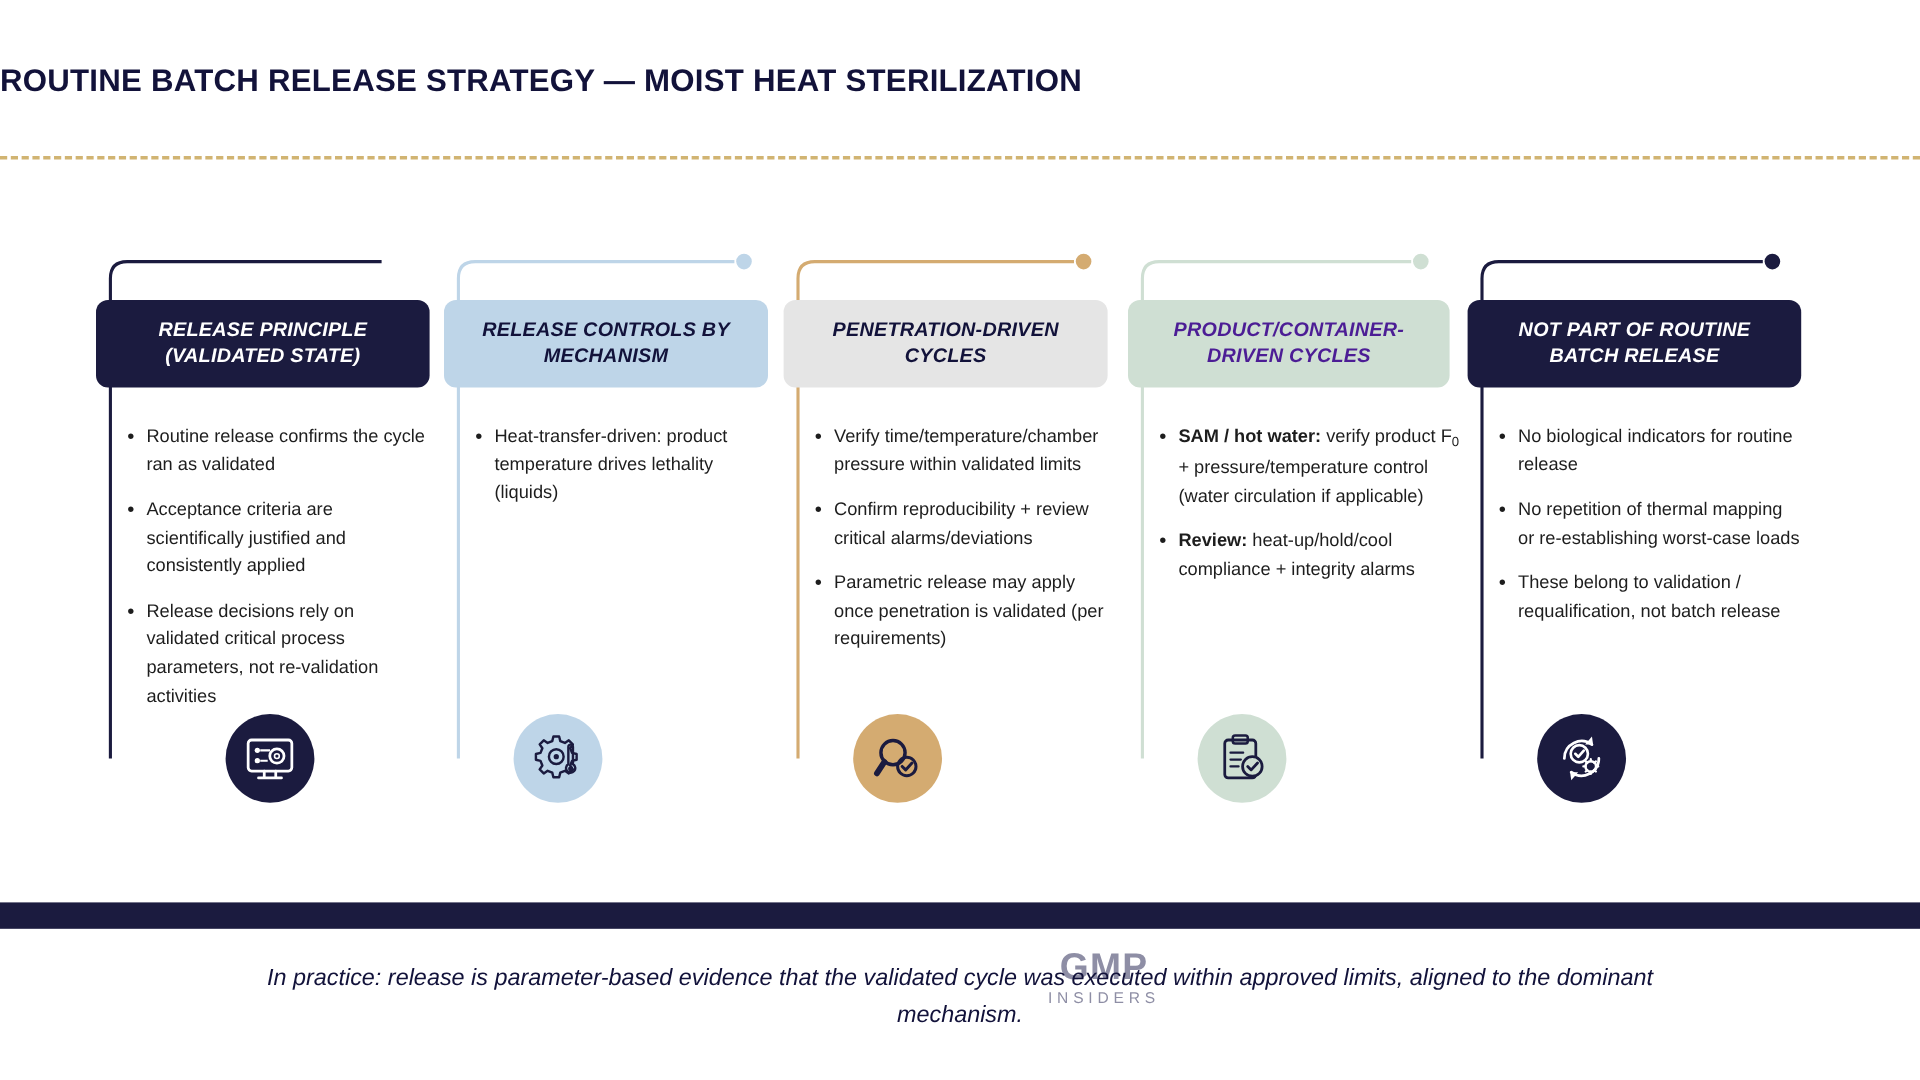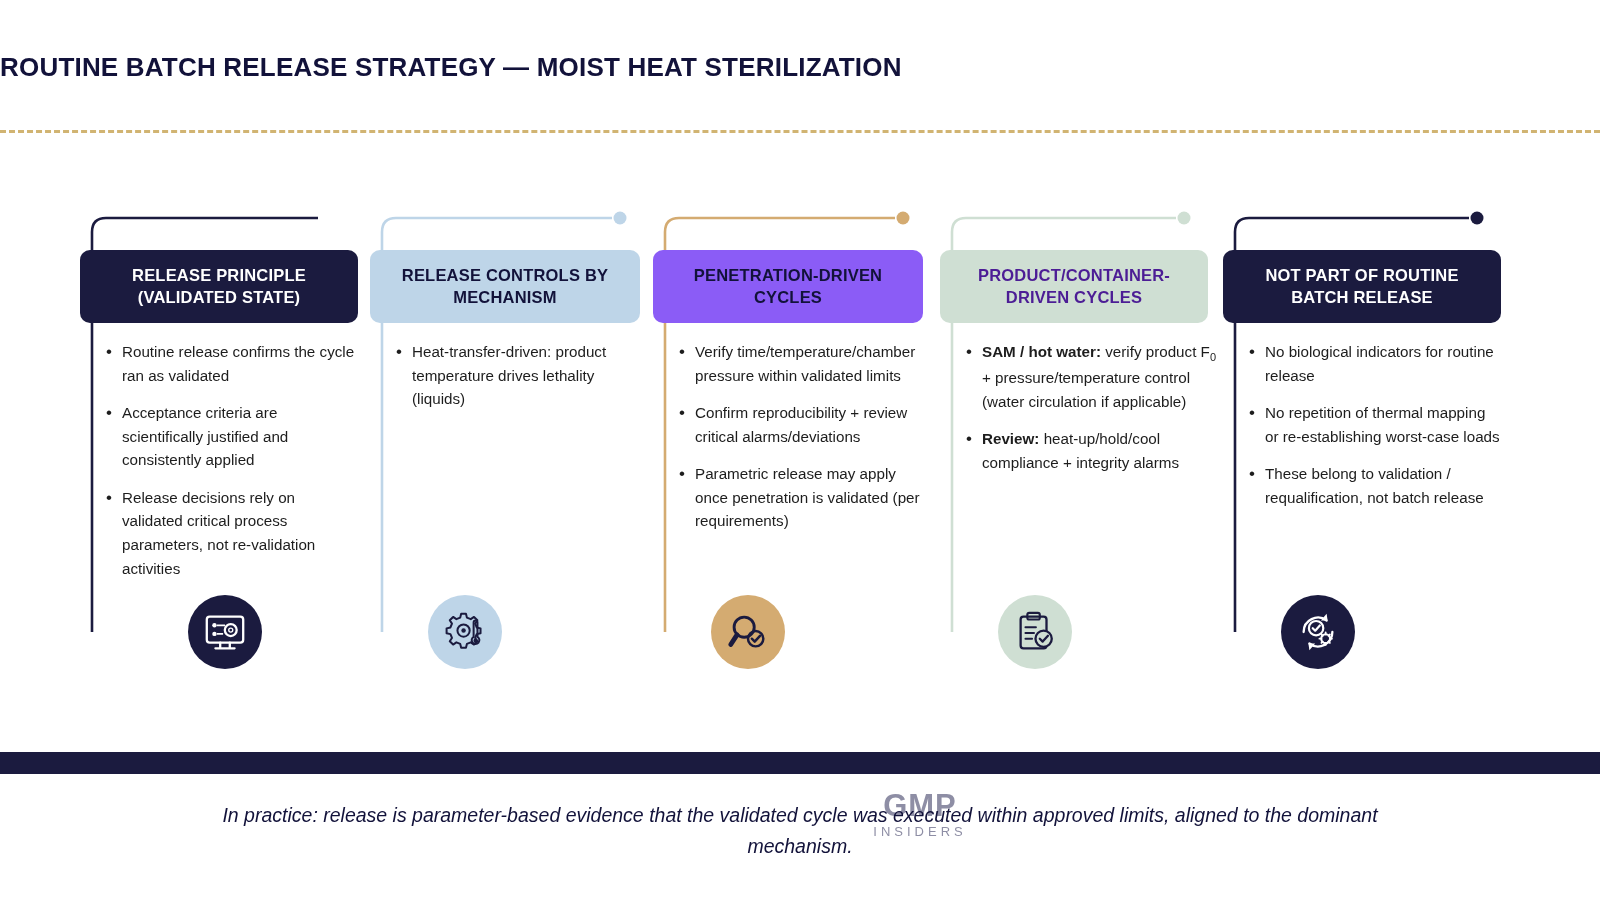--- a/index.html
+++ b/index.html
@@ -58,45 +58,47 @@
     position: absolute;
     top: 50px;
     border-radius: 10px;
     padding: 14px 14px;
     box-sizing: border-box;
     text-align: center;
     font-weight: bold;
     font-size: 16.5px;
     line-height: 1.35;
     letter-spacing: 0.2px;
+    font-style: italic;
   }
 
   .hb1 { left: 0; width: 278px; background: #1b1b3f; color: #ffffff; }
   .hb2 { left: 0; width: 270px; background: #bed5e8; color: #12123a; }
-  .hb3 { left: 0; width: 270px; background: #8b5cf6; color: #12123a; }
+  .hb3 { left: 0; width: 270px; background: #e5e5e5; color: #12123a; }
   .hb4 { left: 0; width: 268px; background: #cfdfd3; color: #4c1d95; }
   .hb5 { left: 0; width: 278px; background: #1b1b3f; color: #ffffff; }
 
   .bullets {
     position: absolute;
     top: 140px;
     left: 22px;
     width: 258px;
     font-size: 15.2px;
     line-height: 1.55;
     color: #1d1d1d;
   }
   .bullets ul {
     margin: 0;
     padding-left: 20px;
     list-style: none;
   }
   .bullets li {
     position: relative;
     margin-bottom: 14px;
+    margin-top: 12px;
   }
   .bullets li:before {
     content: "\2022";
     position: absolute;
     left: -16px;
     top: -1px;
     font-size: 17px;
     color: #1d1d1d;
   }
   .bullets li b { font-weight: bold; }

